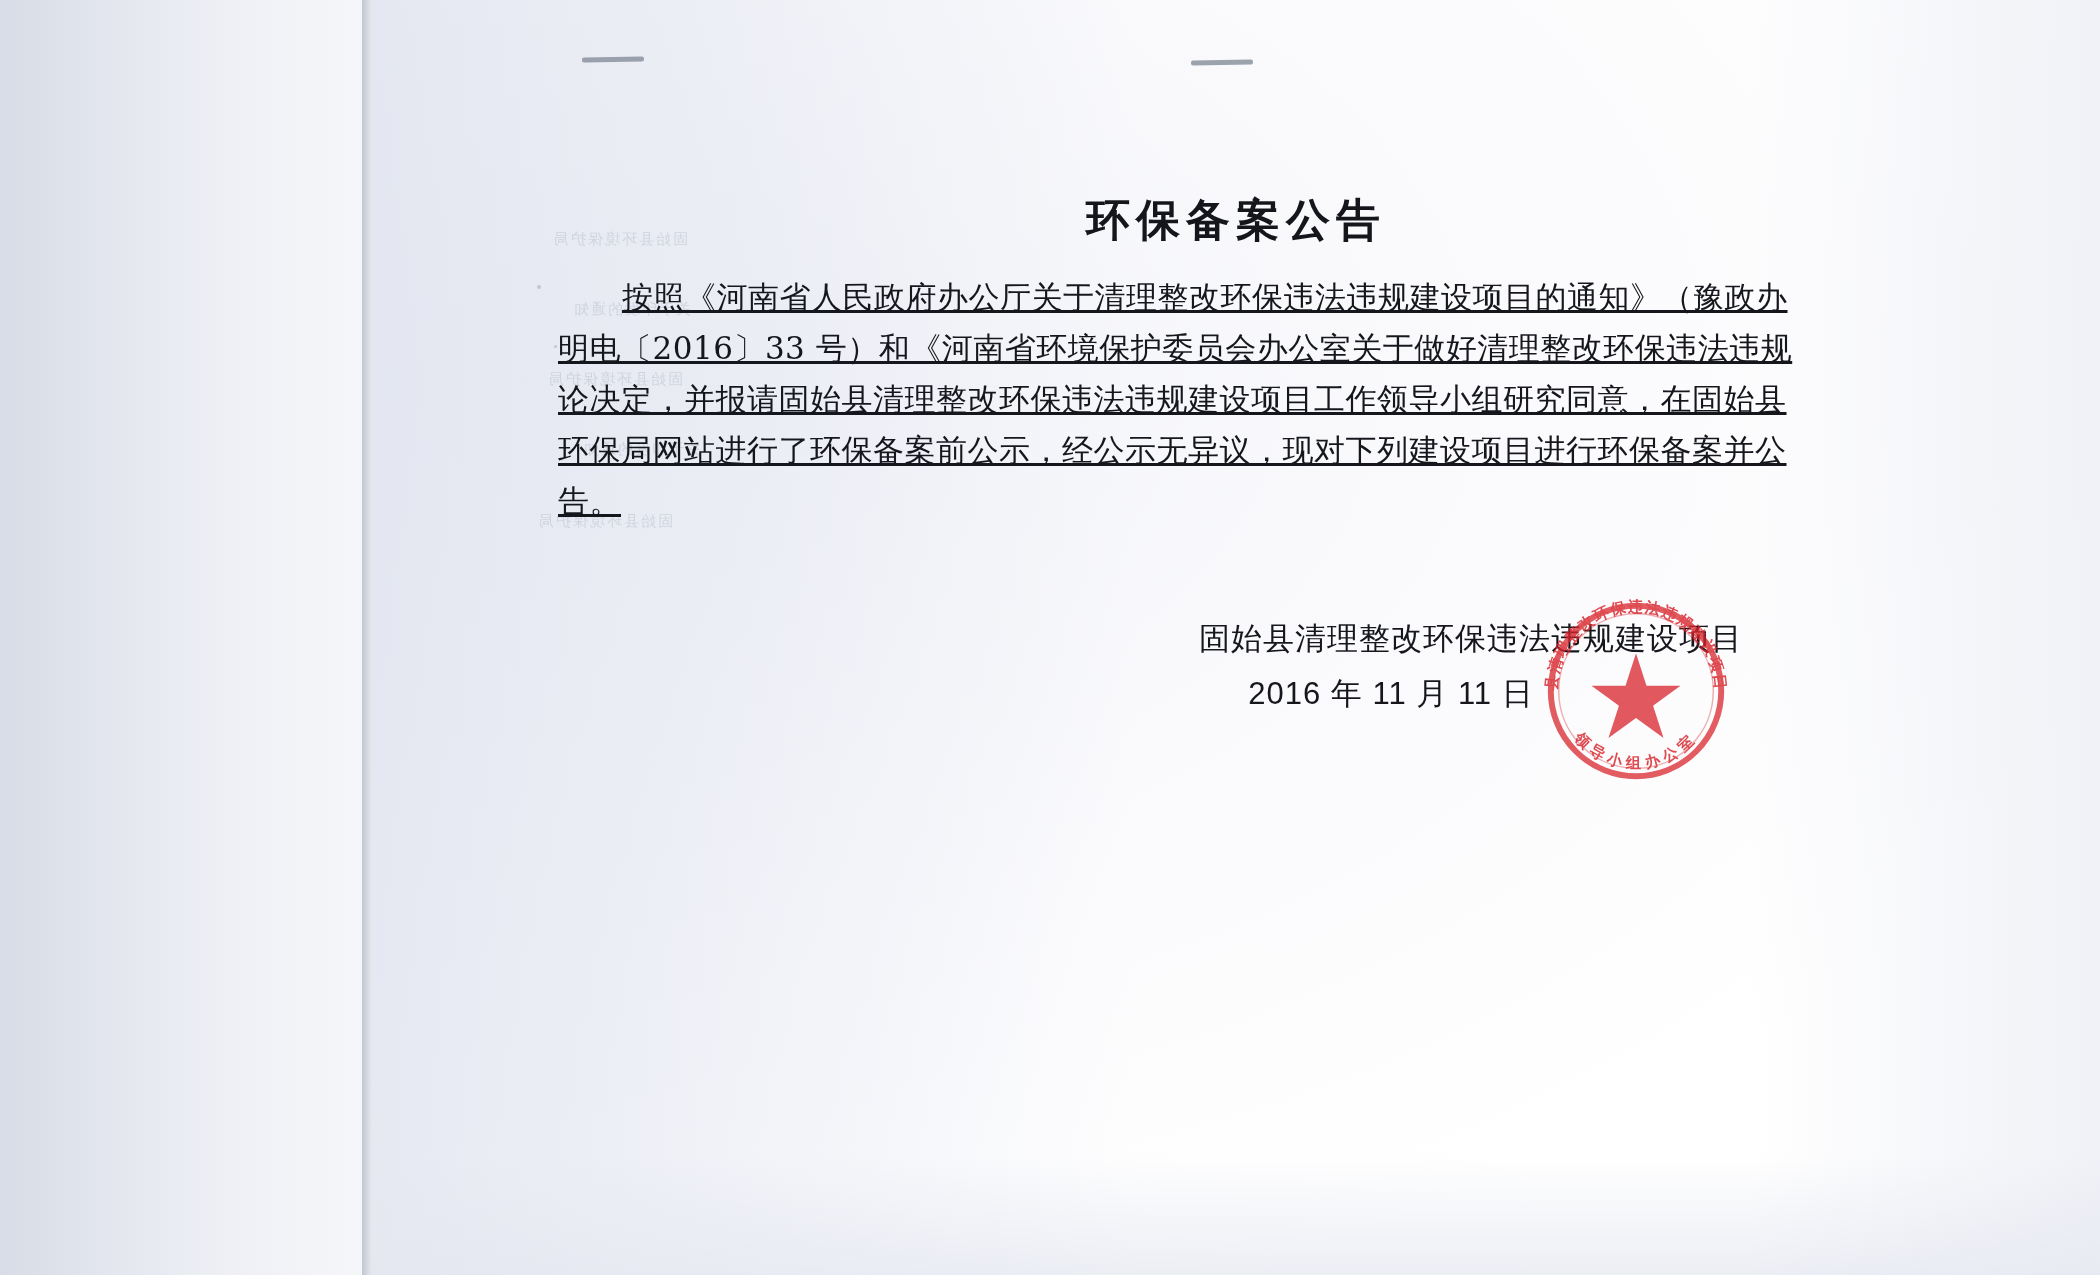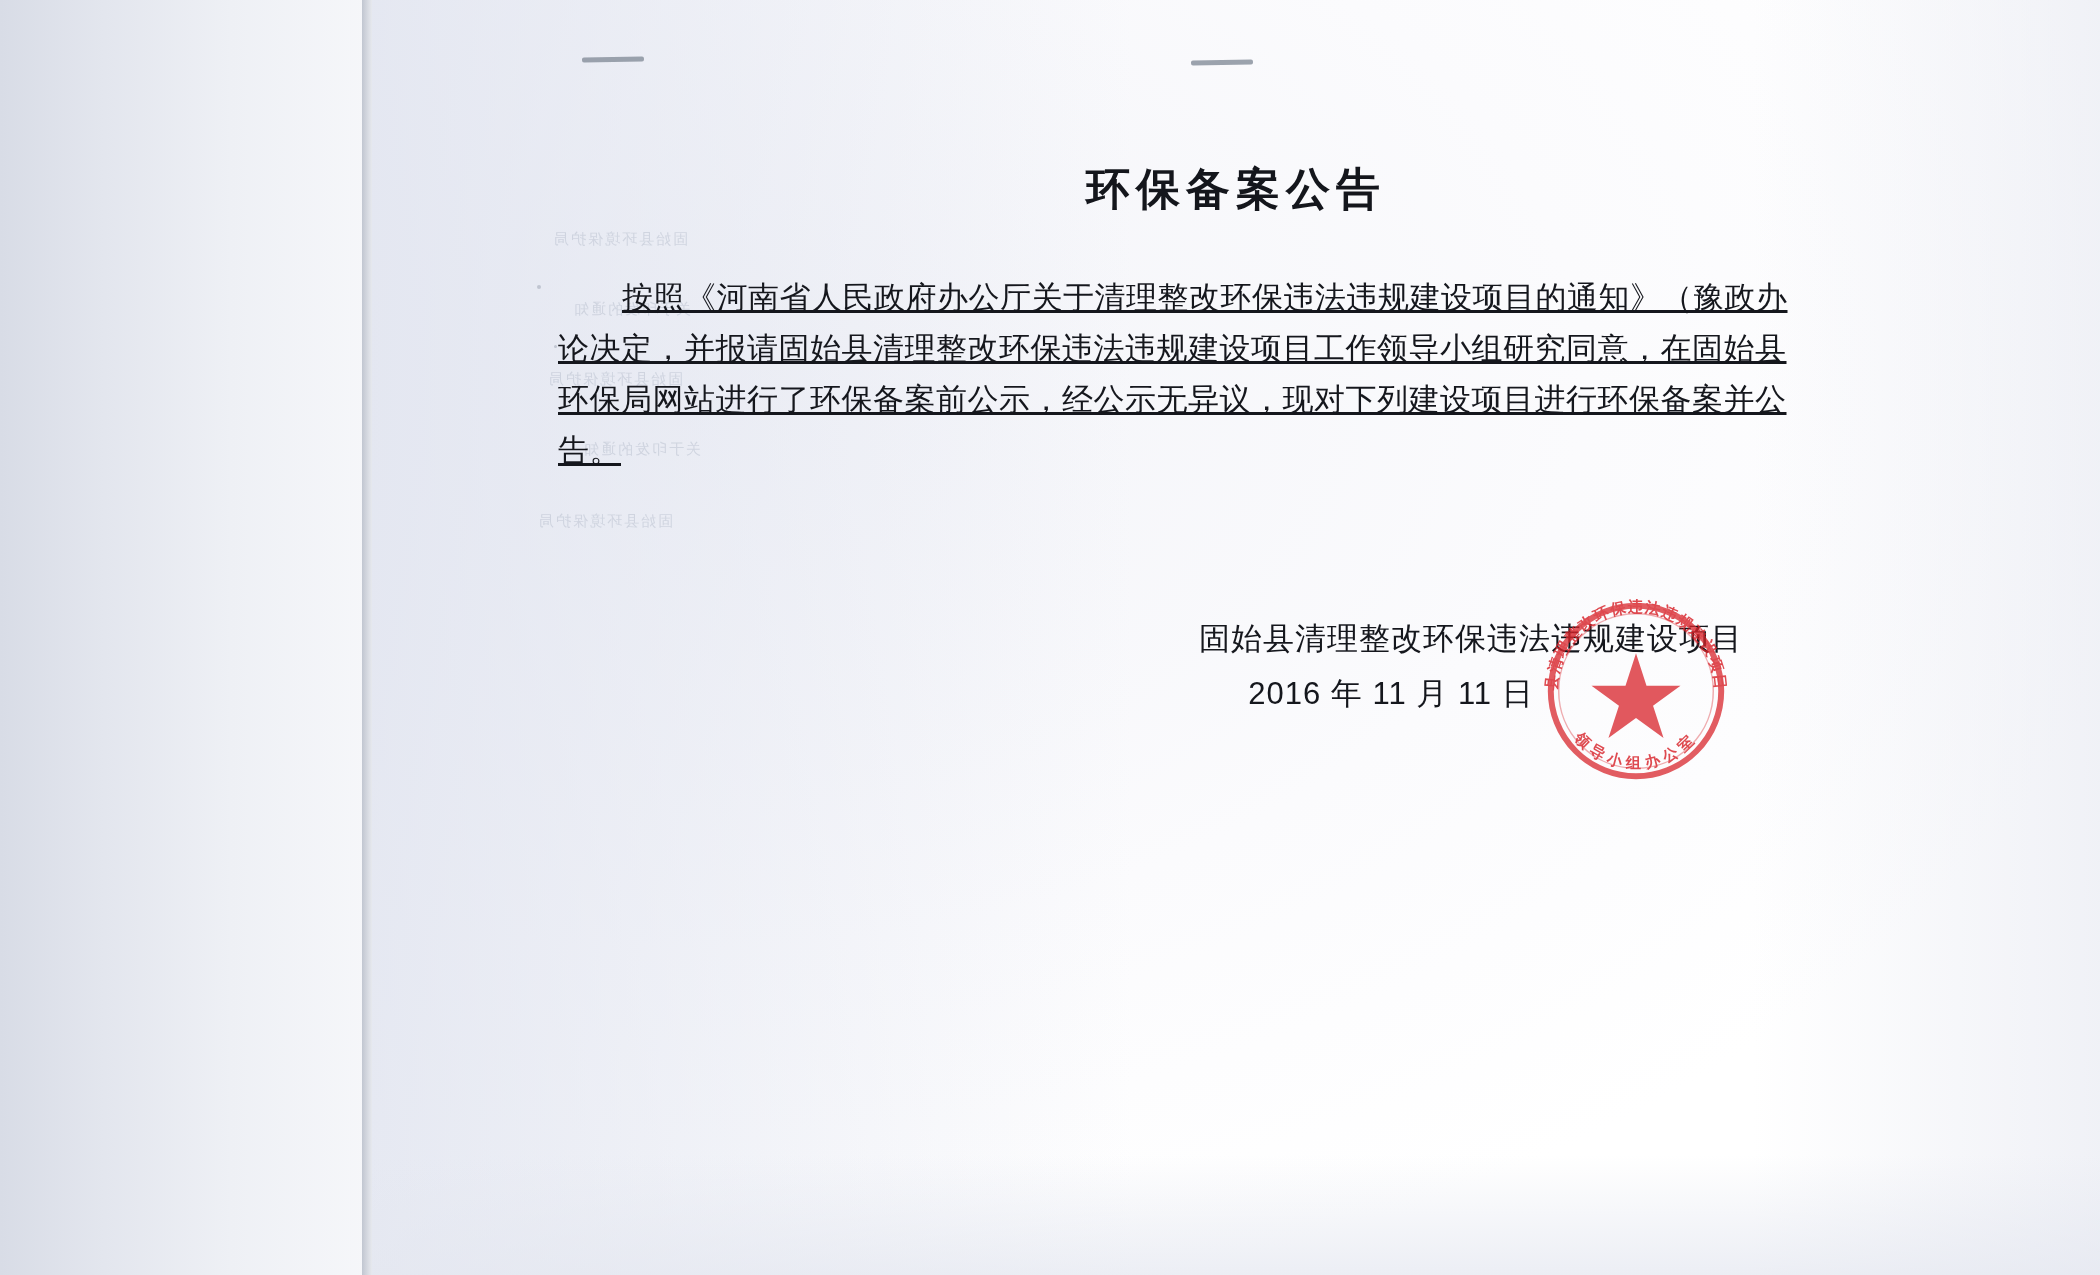--- a/index.html
+++ b/index.html
@@ -94,21 +94,21 @@
     transform: scaleX(-1);
     white-space: nowrap;
     pointer-events: none;
     font-family: "Liberation Sans", sans-serif;
   }
 
   
   .doc-title {
     position: absolute;
     left: 0;
-    top: 160px;
+    top: 191px;
     width: 1728px;
     text-align: center;
     font-size: 44px;
     font-weight: bold;
     letter-spacing: 6px;
     color: #14161c;
     font-family: "DejaVu Serif", "Liberation Serif", serif;
   }
 
   .body-block {
@@ -184,20 +184,21 @@
     <div class="ghost" style="left:210px; top:440px;">关于印发的通知</div>
     <div class="ghost" style="left:165px; top:512px;">固始县环境保护局</div>
 
     <div class="speck" style="left:165px; top:285px; width:4px; height:4px;"></div>
     <div class="speck" style="left:182px; top:345px; width:3px; height:3px;"></div>
 
     <div class="doc-title">环保备案公告</div>
 
     <div class="body-block">
       <div class="body-line indent">按照《河南省人民政府办公厅关于清理整改环保违法违规建设项目的通知》（豫政办</div>
+      <div class="body-line">明电〔2016〕33 号）和《河南省环境保护委员会办公室关于做好清理整改环保违法违规</div>
       <div class="body-line">论决定，并报请固始县清理整改环保违法违规建设项目工作领导小组研究同意，在固始县</div>
       <div class="body-line">环保局网站进行了环保备案前公示，经公示无异议，现对下列建设项目进行环保备案并公</div>
       <div class="body-line">告。</div>
     </div>
 
     <div class="signature-block">
       <div class="sig-line l1">固始县清理整改环保违法违规建设项目</div>
       <div class="sig-line l3">2016 年 11 月 11 日</div>
     </div>
 

